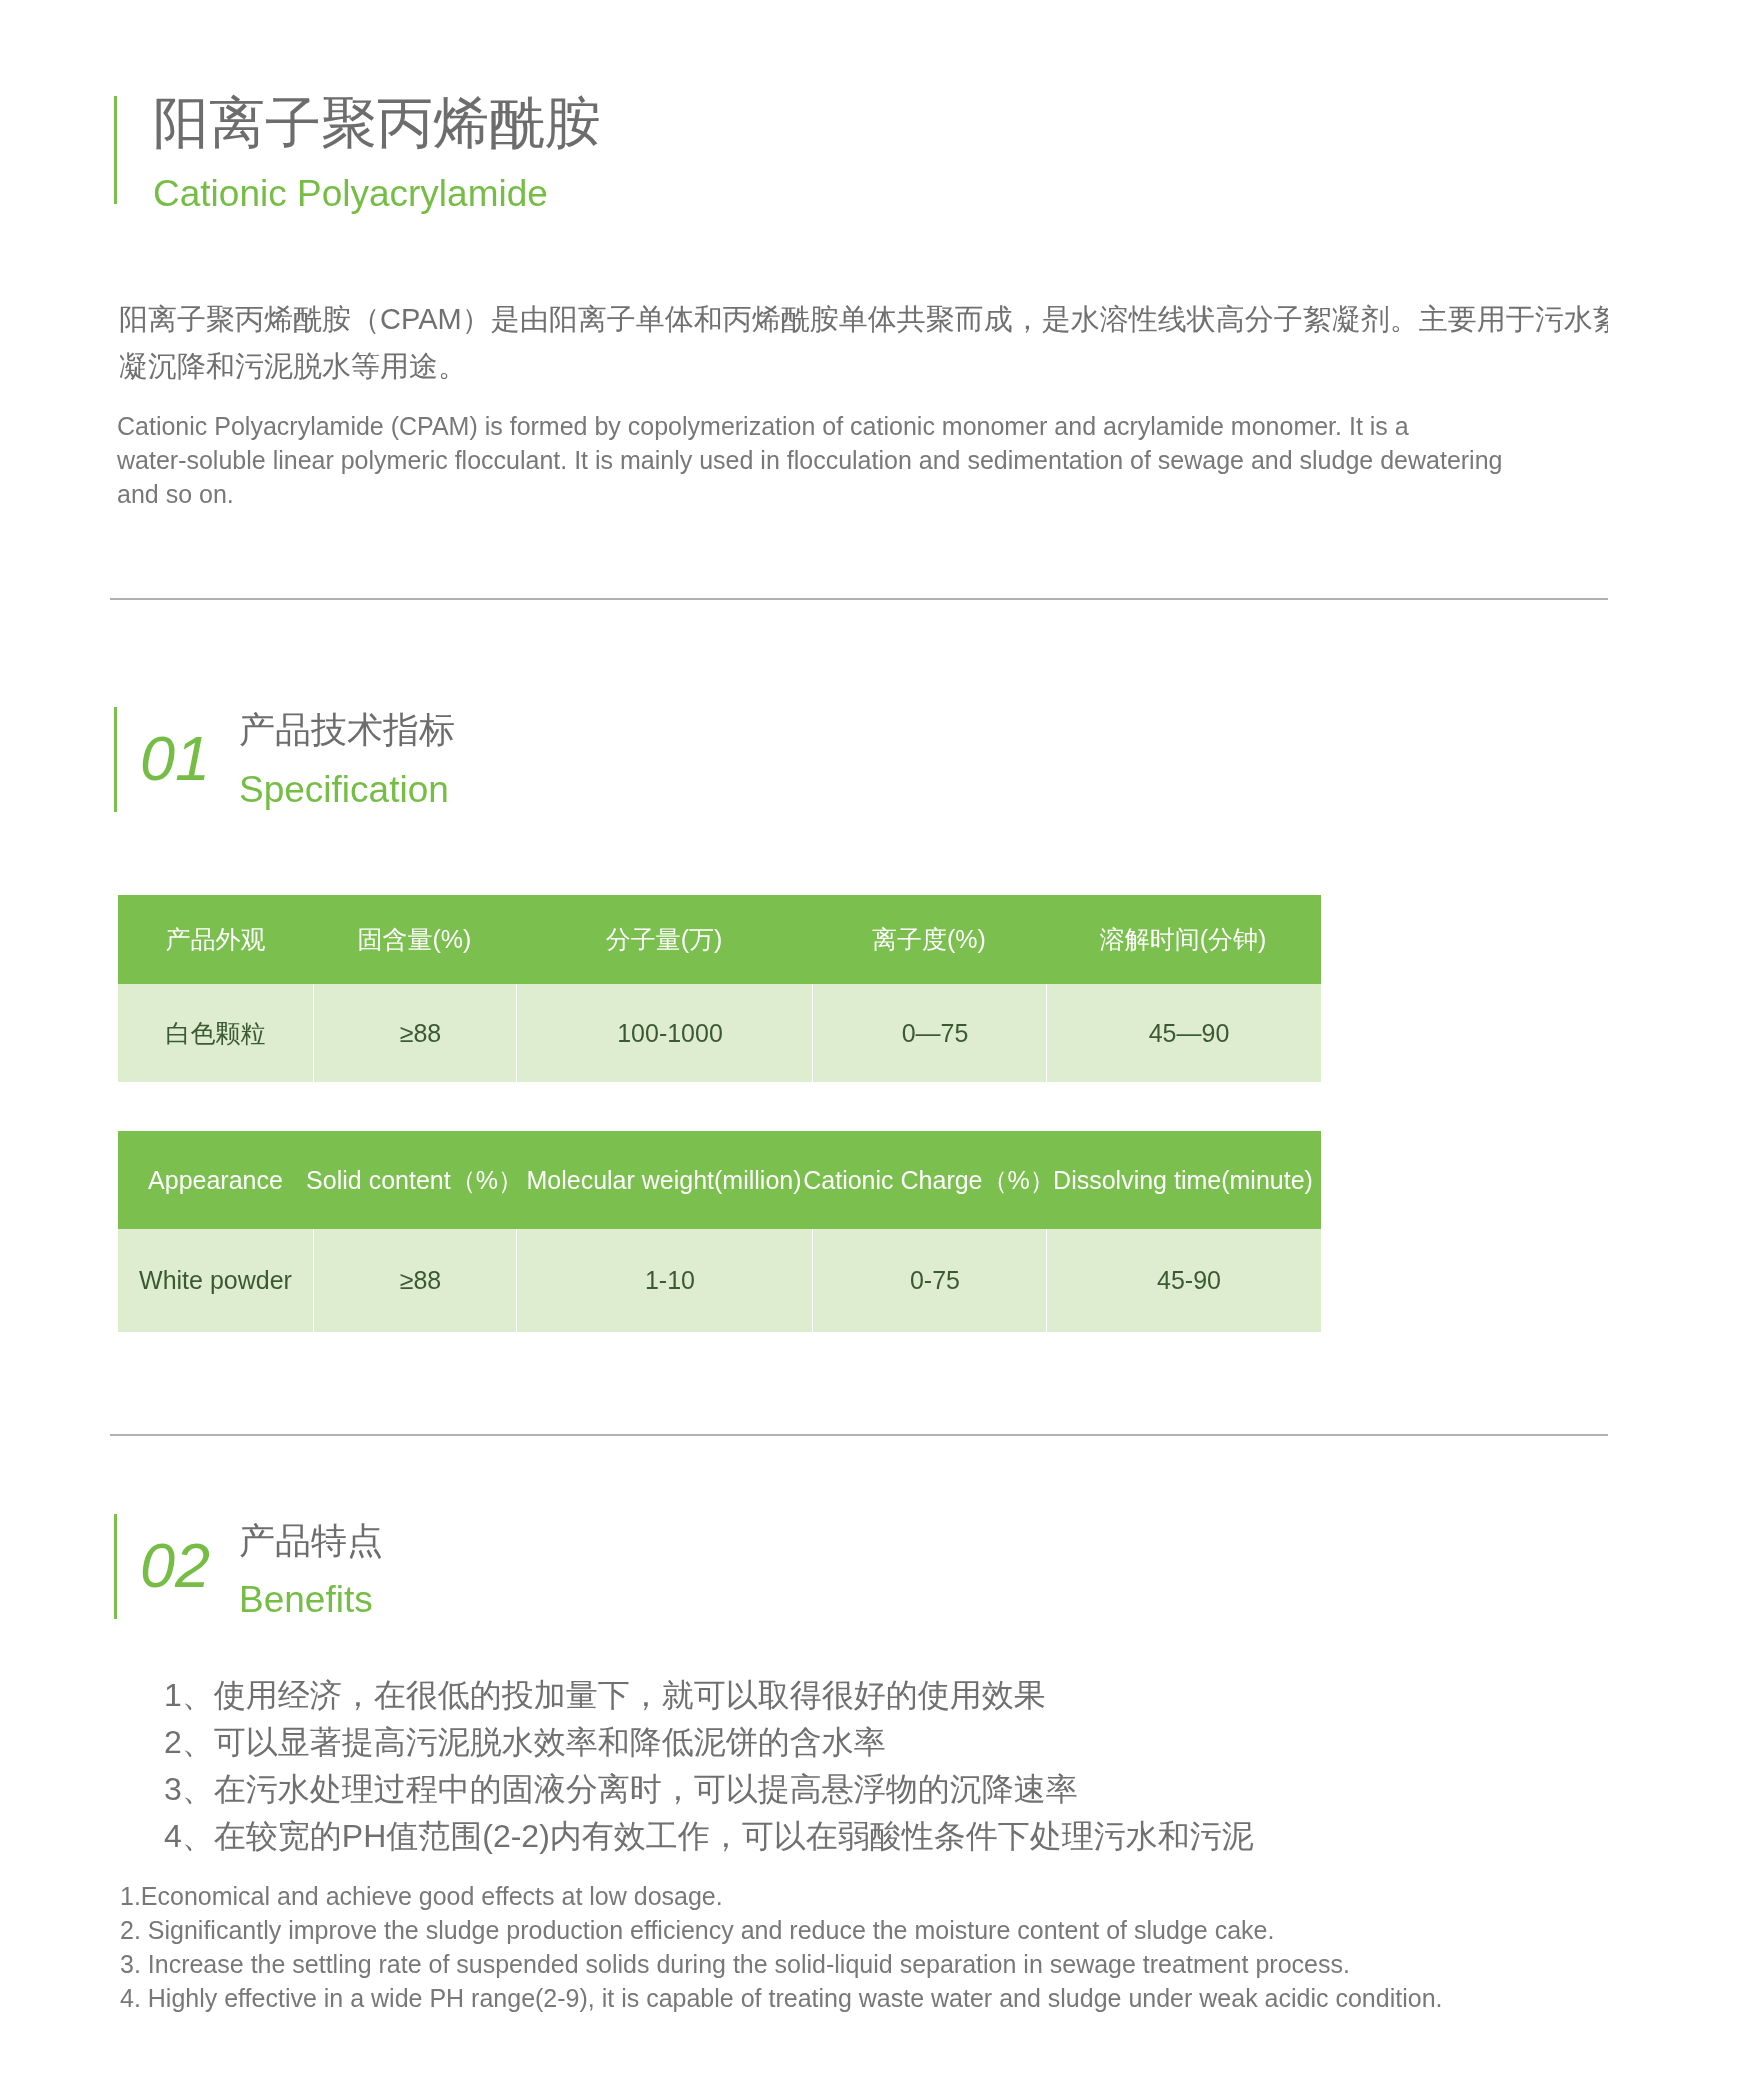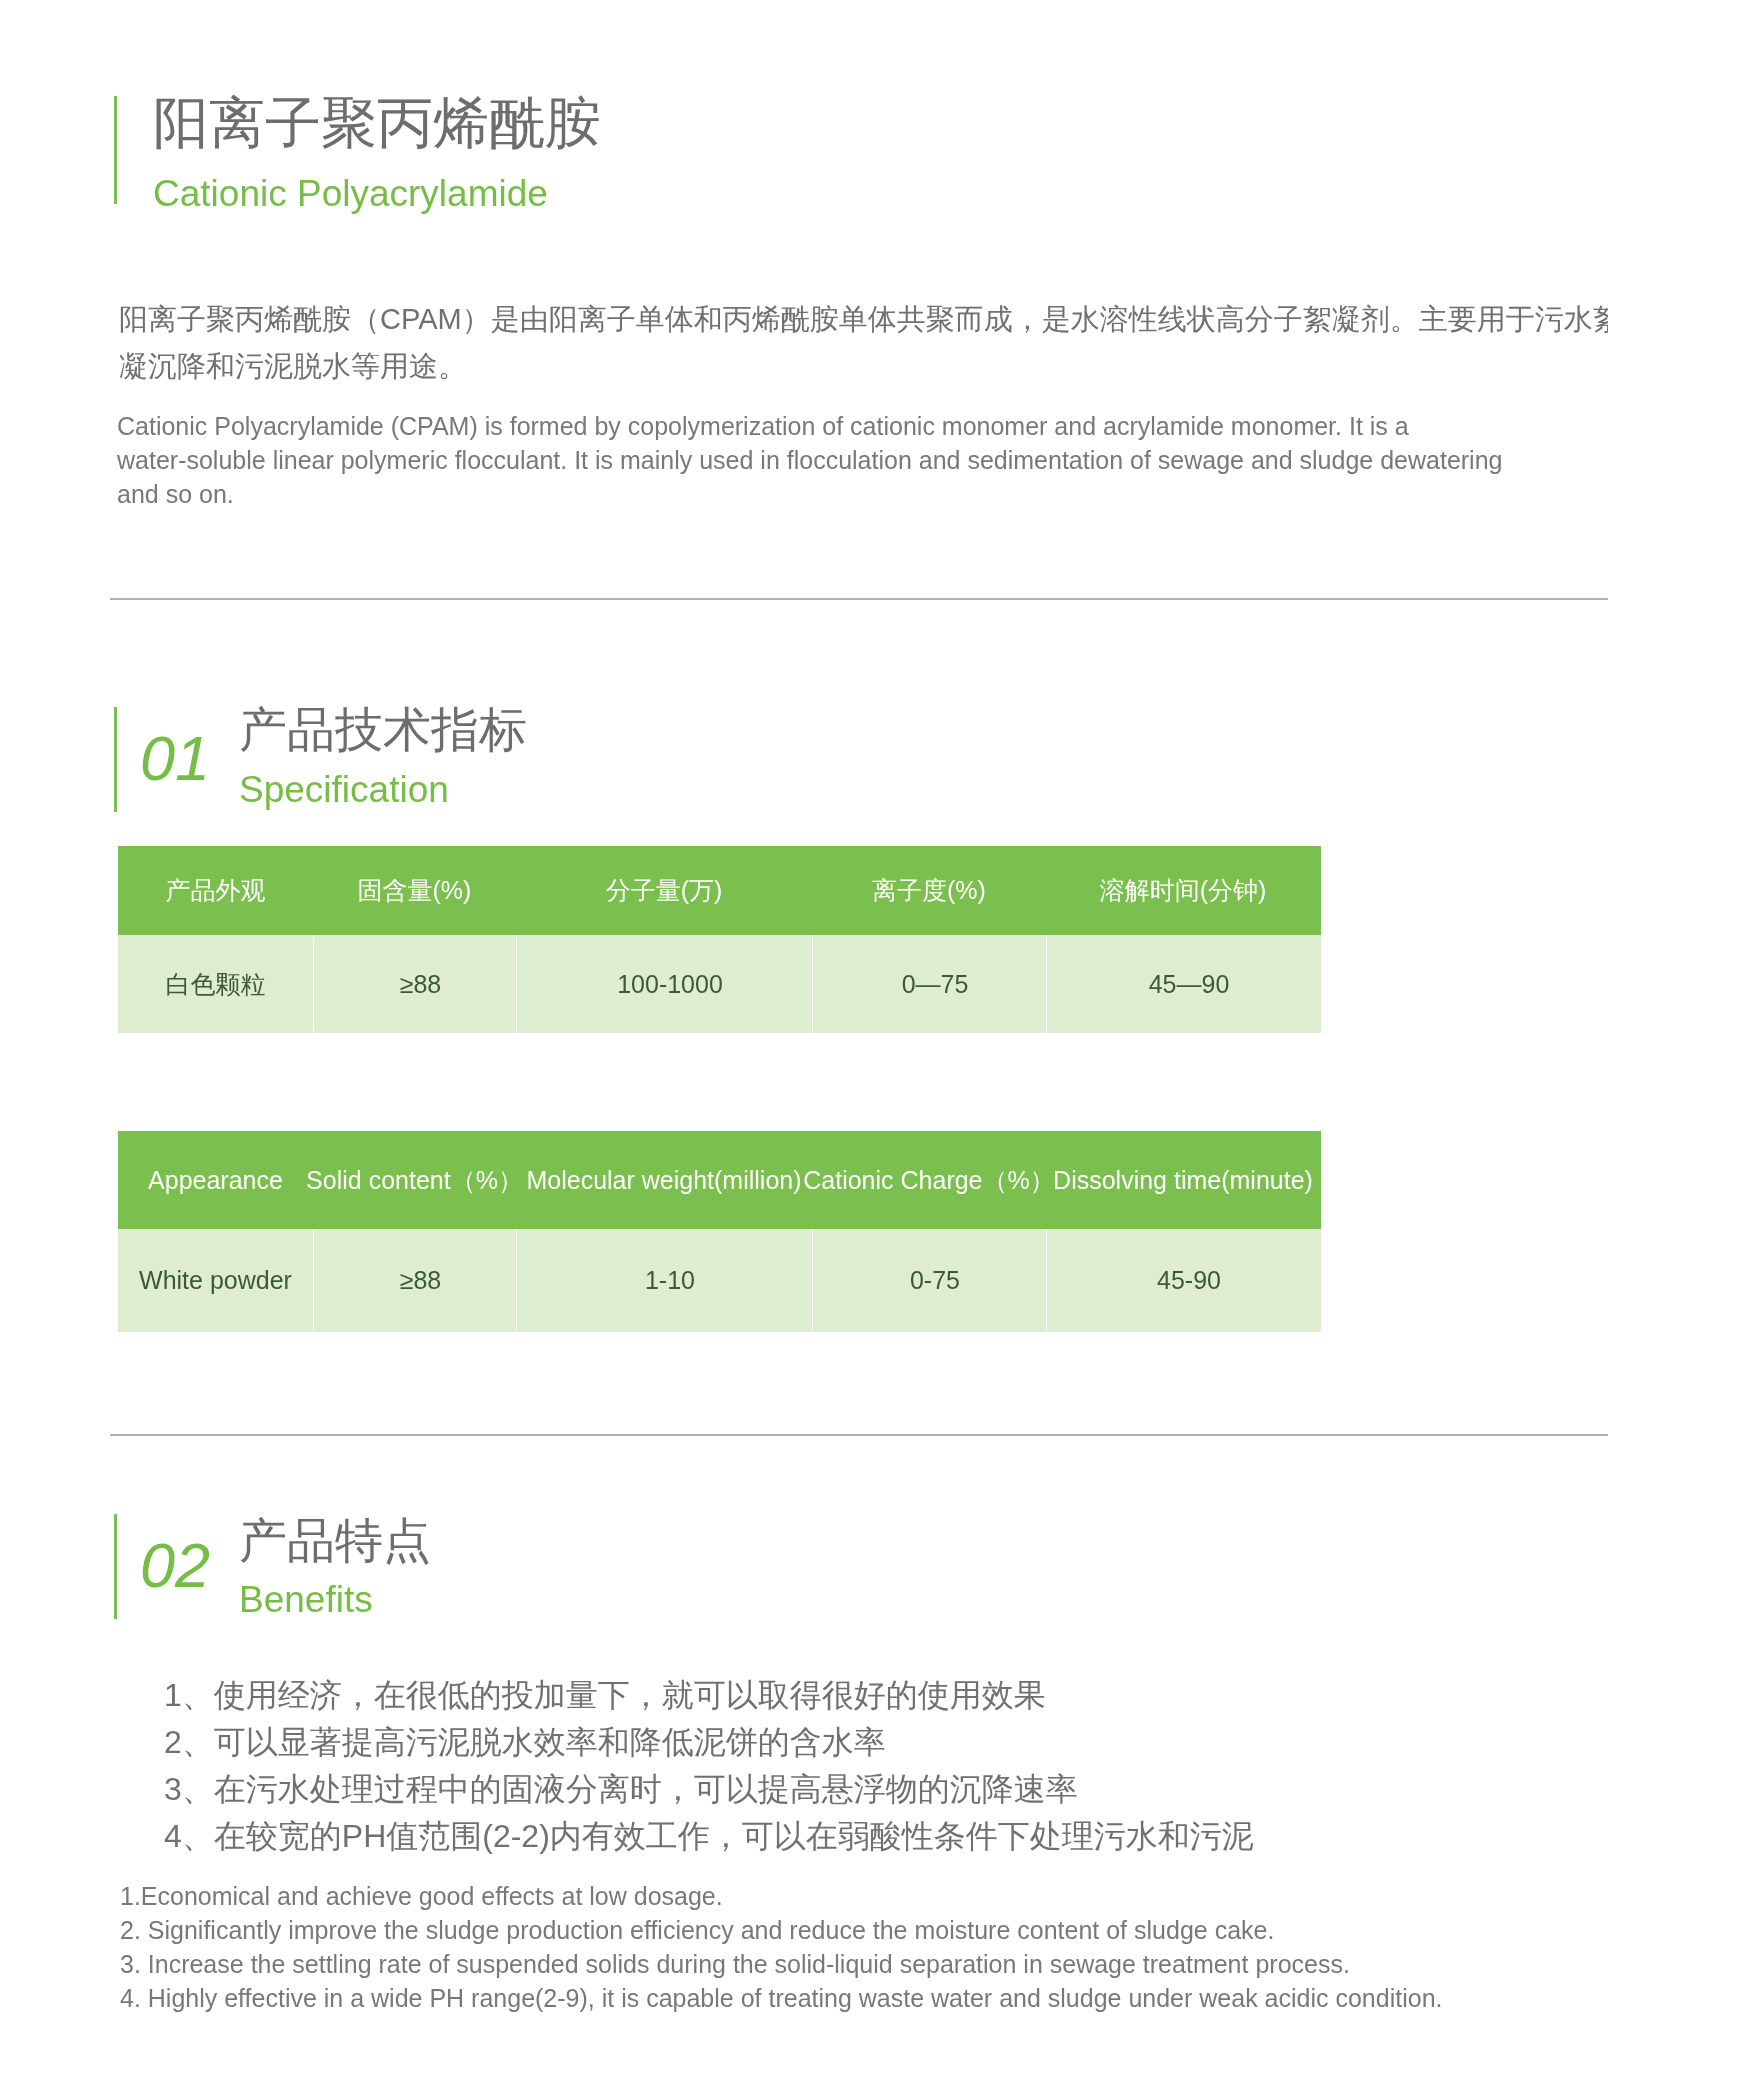--- a/index.html
+++ b/index.html
@@ -23,21 +23,21 @@
 
     .title-cn{left:153px;top:95px;font-size:56px;line-height:56px;color:var(--title-gray);white-space:nowrap;}
     .title-en{left:153px;top:175px;font-size:37px;line-height:37px;color:var(--green-text);white-space:nowrap;}
 
     .intro-cn{left:119px;top:296px;font-size:29px;line-height:47px;color:var(--body-gray);}
     .intro-en{left:117px;top:409px;font-size:25px;line-height:34px;color:var(--en-gray);}
 
     .divider{position:absolute;left:110px;width:1509px;height:1.7px;background:var(--divider);}
 
     .sec-num{font-size:63px;line-height:63px;font-style:italic;color:var(--green-text);white-space:nowrap;}
-    .sec-cn{font-size:48px;line-height:52px;color:var(--title-gray);white-space:nowrap;}
+    .sec-cn{font-size:36px;line-height:52px;color:var(--title-gray);white-space:nowrap;}
     .sec-en{font-size:37px;line-height:37px;color:var(--green-text);white-space:nowrap;}
 
     .tbl{position:absolute;left:118px;width:1203px;}
     .thead,.trow{display:flex;width:1203px;}
     .thead{background:var(--green);}
     .trow{background:var(--row-bg);}
     .th,.td{display:flex;align-items:center;justify-content:center;box-sizing:border-box;
       font-size:25px;white-space:nowrap;text-align:center;}
     .th{color:#ffffff;}
     .td{color:var(--cell-text);}
@@ -66,21 +66,21 @@
     <div class="nowrap">and so on.</div>
   </div>
 
   <div class="divider" style="top:598px;"></div>
 
   <div class="bar" style="top:707px;height:105px;"></div>
   <div class="abs sec-num" style="left:140px;top:727px;">01</div>
   <div class="abs sec-cn" style="left:239px;top:704px;">产品技术指标</div>
   <div class="abs sec-en" style="left:239px;top:771px;">Specification</div>
 
-  <div class="tbl" style="top:846px;">
+  <div class="tbl" style="top:895px;">
     <div class="thead" style="height:89px;">
       <div class="th c1">产品外观</div>
       <div class="th c2">固含量(%)</div>
       <div class="th c3">分子量(万)</div>
       <div class="th c4">离子度(%)</div>
       <div class="th c5">溶解时间(分钟)</div>
     </div>
     <div class="trow" style="height:98px;">
       <div class="td c1">白色颗粒</div>
       <div class="td c2">≥88</div>

